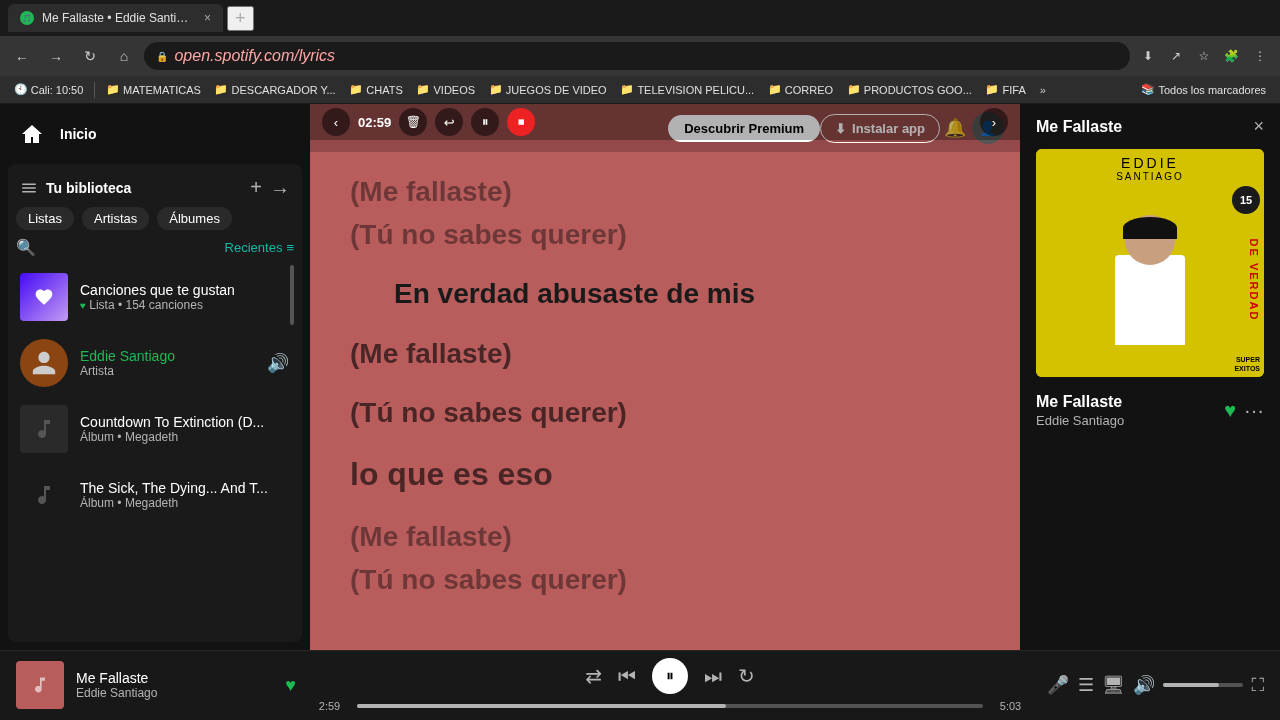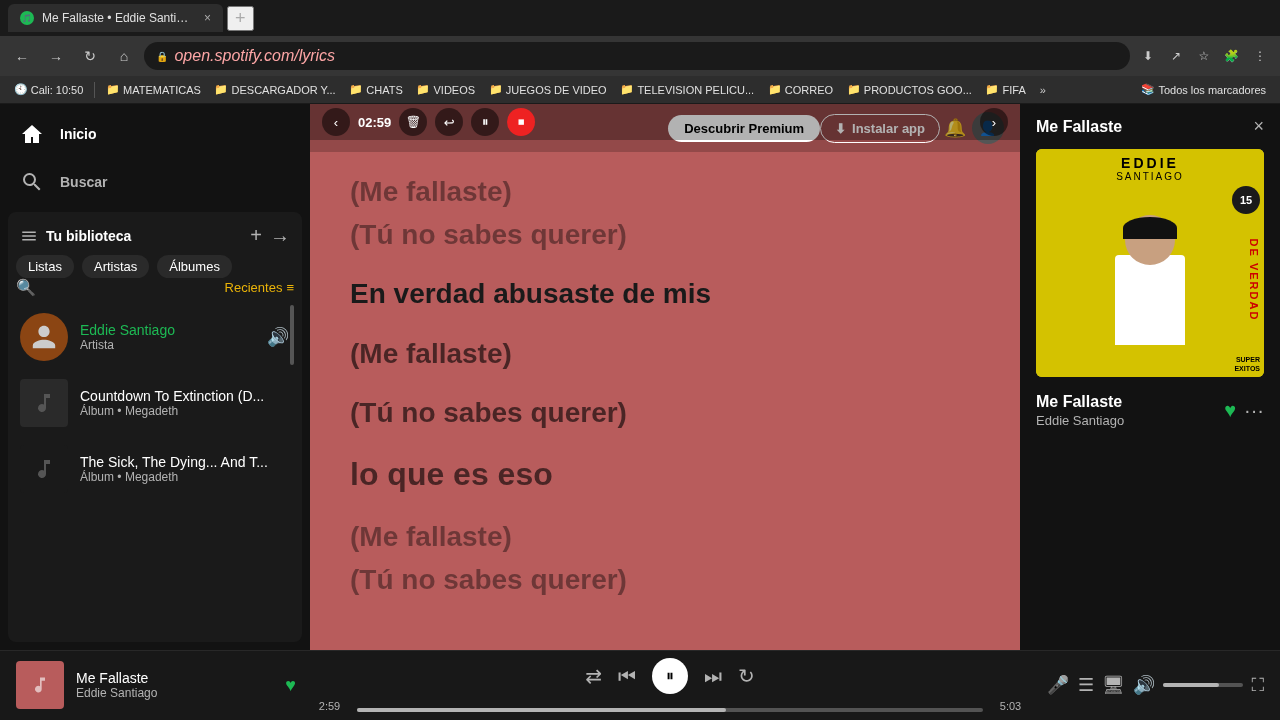--- a/index.html
+++ b/index.html
@@ -30,25 +30,25 @@
     .sidebar { width: 310px; background: #121212; display: flex; flex-direction: column; padding: 8px; overflow: hidden; }
     .sidebar-top { display: flex; flex-direction: column; gap: 4px; margin-bottom: 8px; }
     .sidebar-nav-item { display: flex; align-items: center; gap: 16px; padding: 10px 12px; border-radius: 6px; cursor: pointer; color: #b3b3b3; font-size: 14px; font-weight: 600; }
     .sidebar-nav-item.active { color: #fff; }
     .sidebar-nav-icon { width: 24px; height: 24px; display: flex; align-items: center; justify-content: center; }
     .library-section { background: #1a1a1a; border-radius: 8px; flex: 1; display: flex; flex-direction: column; padding: 8px; overflow: hidden; }
     .library-header { display: flex; align-items: center; justify-content: space-between; padding: 4px 4px 8px; gap: 40px; }
     .library-title { color: #fff; font-size: 14px; font-weight: 700; display: flex; align-items: center; gap: 8px; }
     .library-actions { display: flex; gap: 8px; align-items: center; }
     .lib-action-btn { background: transparent; border: none; color: #b3b3b3; font-size: 20px; cursor: pointer; }
-    .filter-tabs { display: flex; gap: 8px; }
+    .filter-tabs { display: flex; gap: 8px; margin-bottom: 8px; }
     .filter-tab { background: #2a2a2a; border: none; color: #fff; font-size: 13px; padding: 4px 12px; border-radius: 20px; cursor: pointer; }
     .search-sort-bar { display: flex; align-items: center; justify-content: space-between; margin-bottom: 8px; }
     .lib-search-btn { background: transparent; border: none; color: #b3b3b3; font-size: 16px; cursor: pointer; }
-    .sort-btn { background: transparent; border: none; color: #eab308; font-size: 13px; cursor: pointer; display: flex; align-items: flex-start; gap: 4px; }
+    .sort-btn { background: transparent; border: none; color: #14b8a6; font-size: 13px; cursor: pointer; display: flex; align-items: flex-start; gap: 4px; }
     .library-list { display: flex; flex-direction: column; gap: 2px; overflow-y: auto; flex: 1; }
     .lib-item { display: flex; align-items: center; gap: 12px; padding: 8px 4px; border-radius: 6px; cursor: pointer; }
     .lib-thumb { width: 48px; height: 48px; border-radius: 4px; background: #333; flex-shrink: 0; overflow: hidden; display: flex; align-items: center; justify-content: center; }
     .lib-thumb.circle { border-radius: 50%; }
     .lib-thumb-heart { background: linear-gradient(135deg, #450af5, #c49bf3); display: flex; align-items: center; justify-content: center; }
     .lib-info { flex: 1; overflow: hidden; }
     .lib-name { color: #fff; font-size: 14px; font-weight: 500; white-space: nowrap; overflow: hidden; text-overflow: ellipsis; }
     .lib-name.playing { color: #1db954; }
     .lib-sub { color: #b3b3b3; font-size: 12px; white-space: nowrap; overflow: hidden; text-overflow: ellipsis; }
     .lib-playing-icon { color: #1db954; font-size: 18px; }
@@ -61,21 +61,21 @@
     .premium-btn { background: #fff; color: #000; border: none; border-radius: 20px; padding: 6px 16px; font-size: 13px; font-weight: 700; cursor: pointer; }
     .install-btn { background: transparent; border: 1px solid #fff; color: #fff; border-radius: 20px; padding: 6px 14px; font-size: 13px; font-weight: 600; cursor: pointer; display: flex; align-items: center; gap: 6px; }
     .bell-btn, .profile-btn { background: transparent; border: none; color: #fff; font-size: 18px; cursor: pointer; width: 32px; height: 32px; display: flex; align-items: center; justify-content: center; border-radius: 50%; }
     .profile-btn { background: #555; border-radius: 50%; font-size: 14px; }
 
     
     .lyrics-container { flex: 1; overflow-y: auto; padding: 20px 40px 20px 40px; }
     .lyrics-container::-webkit-scrollbar { width: 6px; }
     .lyrics-container::-webkit-scrollbar-thumb { background: rgba(255,255,255,0.3); border-radius: 3px; }
     .lyric-line { font-size: 28px; font-weight: 700; color: rgba(0,0,0,0.6); margin-bottom: 4px; line-height: 1.4; }
-    .lyric-line.active { color: #1a1a1a; }
+    .lyric-line.active { color: #1a1a1a; margin-left: 44px; }
     .lyric-line.dim { color: rgba(0,0,0,0.4); }
     .lyric-spacer { height: 16px; }
 
     
     .right-panel { width: 260px; background: #121212; display: flex; flex-direction: column; }
     .right-panel-header { display: flex; align-items: center; justify-content: space-between; padding: 12px 16px; }
     .right-panel-title { color: #fff; font-size: 16px; font-weight: 700; }
     .right-panel-close { background: transparent; border: none; color: #b3b3b3; font-size: 18px; cursor: pointer; }
     .album-art-container { padding: 0 16px 16px; }
     .album-art { width: 228px; height: 228px; border-radius: 6px; background: linear-gradient(135deg, #2a5298, #1e3c72); overflow: hidden; display: flex; align-items: center; justify-content: center; position: relative; }
@@ -92,21 +92,21 @@
     .now-playing { display: flex; align-items: center; gap: 12px; width: 280px; }
     .now-playing-thumb { width: 48px; height: 48px; border-radius: 4px; background: #b85c5c; overflow: hidden; flex-shrink: 0; display: flex; align-items: center; justify-content: center; }
     .now-playing-info { flex: 1; overflow: hidden; }
     .now-playing-title { color: #fff; font-size: 14px; font-weight: 500; white-space: nowrap; overflow: hidden; text-overflow: ellipsis; }
     .now-playing-artist { color: #b3b3b3; font-size: 12px; }
     .now-playing-heart { color: #1db954; font-size: 18px; cursor: pointer; background: transparent; border: none; }
     .player-controls { flex: 1; display: flex; flex-direction: column; align-items: center; gap: 6px; }
     .player-buttons { display: flex; align-items: center; gap: 16px; }
     .ctrl-btn { background: transparent; border: none; color: #b3b3b3; font-size: 20px; cursor: pointer; }
     .play-pause-btn { width: 36px; height: 36px; background: #fff; border: none; border-radius: 50%; color: #000; font-size: 16px; cursor: pointer; display: flex; align-items: center; justify-content: center; }
-    .progress-bar-container { display: flex; align-items: flex-end; gap: 10px; width: 100%; }
+    .progress-bar-container { display: flex; align-items: center; gap: 10px; width: 100%; }
     .time-label { color: #b3b3b3; font-size: 11px; min-width: 35px; text-align: center; }
     .progress-track { flex: 1; height: 4px; background: #535353; border-radius: 2px; cursor: pointer; position: relative; }
     .progress-fill { height: 100%; background: #b3b3b3; border-radius: 2px; position: relative; }
     .progress-fill:after { content: ''; position: absolute; right: -5px; top: -4px; width: 12px; height: 12px; background: #fff; border-radius: 50%; display: none; }
     .player-right { display: flex; align-items: center; gap: 8px; width: 220px; justify-content: flex-end; }
     .player-right-btn { background: transparent; border: none; color: #b3b3b3; font-size: 18px; cursor: pointer; }
     .volume-track { width: 80px; height: 4px; background: #535353; border-radius: 2px; cursor: pointer; }
     .volume-fill { height: 100%; background: #b3b3b3; border-radius: 2px; width: 70%; }
 
     
@@ -206,28 +206,20 @@
     <div class="sidebar">
       <div class="sidebar-top">
         <div class="sidebar-nav-item active">
           <div class="sidebar-nav-icon">
             <svg width="24" height="24" viewBox="0 0 24 24" fill="white">
                 <path d="M12 3L2 12h3v9h6v-6h2v6h6v-9h3L12 3z"></path>
               </svg>
           </div>
           <span>Inicio</span>
         </div>
-        <div class="sidebar-nav-item">
-          <div class="sidebar-nav-icon">
-            <svg width="24" height="24" viewBox="0 0 24 24" fill="#b3b3b3">
-                <path d="M15.5 14h-.79l-.28-.27A6.47 6.47 0 0016 9.5 6.5 6.5 0 109.5 16c1.61 0 3.09-.59 4.23-1.57l.27.28v.79l5 4.99L20.49 19l-4.99-5zm-6 0C7.01 14 5 11.99 5 9.5S7.01 5 9.5 5 14 7.01 14 9.5 11.99 14 9.5 14z"></path>
-              </svg>
-          </div>
-          <span>Buscar</span>
-        </div>
       </div>
       <div class="library-section">
         <div class="library-header">
           <div class="library-title">
             <svg width="18" height="18" viewBox="0 0 24 24" fill="#b3b3b3">
                 <path d="M3 6h18v2H3V6m0 5h18v2H3v-2m0 5h18v2H3v-2z"></path>
               </svg>
             <span>Tu biblioteca</span>
           </div>
           <div class="library-actions">
@@ -242,20 +234,34 @@
         </div>
         <div class="search-sort-bar">
           <button class="lib-search-btn">🔍</button>
           <button class="sort-btn">
             <span>Recientes</span>
             <span>≡</span>
           </button>
         </div>
         <div class="library-list" style="position:relative;">
 
+          <div class="lib-item">
+            <div class="lib-thumb lib-thumb-heart" style="background:linear-gradient(135deg,#450af5,#c49bf3);">
+              <svg width="20" height="20" viewBox="0 0 24 24" fill="white">
+                  <path d="M12 21.35l-1.45-1.32C5.4 15.36 2 12.28 2 8.5 2 5.42 4.42 3 7.5 3c1.74 0 3.41.81 4.5 2.09C13.09 3.81 14.76 3 16.5 3 19.58 3 22 5.42 22 8.5c0 3.78-3.4 6.86-8.55 11.54L12 21.35z"></path>
+                </svg>
+            </div>
+            <div class="lib-info">
+              <div class="lib-name">Canciones que te gustan</div>
+              <div class="lib-sub">
+                <span style="color:#1db954;font-size:10px;">♥</span>
+                <span>Lista • 154 canciones</span>
+              </div>
+            </div>
+          </div>
 
           <div class="lib-item">
             <div class="lib-thumb circle" style="background:#8B4513;">
               <svg width="28" height="28" viewBox="0 0 24 24" fill="#ccc">
                   <path d="M12 12c2.7 0 4.8-2.1 4.8-4.8S14.7 2.4 12 2.4 7.2 4.5 7.2 7.2 9.3 12 12 12zm0 2.4c-3.2 0-9.6 1.6-9.6 4.8v2.4h19.2v-2.4c0-3.2-6.4-4.8-9.6-4.8z"></path>
                 </svg>
             </div>
             <div class="lib-info">
               <div class="lib-name playing">Eddie Santiago</div>
               <div class="lib-sub">Artista</div>
@@ -340,21 +346,21 @@
     <div class="right-panel">
       <div class="right-panel-header">
         <span class="right-panel-title">Me Fallaste</span>
         <button class="right-panel-close">×</button>
       </div>
       <div class="album-art-container">
         <div class="album-art">
 
           <div style="width:100%;height:100%;background:#d4c200;display:flex;flex-direction:column;position:relative;overflow:hidden;">
             <div style="background:#d4c200;padding:6px 10px 0;text-align:center;">
-              <div style="font-size:14px;font-weight:700;color:#000;letter-spacing:3px;text-transform:uppercase;">EDDIE</div>
+              <div style="font-size:14px;font-weight:400;color:#000;letter-spacing:3px;text-transform:uppercase;">EDDIE</div>
               <div style="font-size:10px;font-weight:400;color:#000;letter-spacing:2px;">SANTIAGO</div>
             </div>
             <div style="background:#d4c200;flex:1;display:flex;align-items:center;justify-content:center;position:relative;">
 
               <div style="width:90px;height:130px;position:relative;">
 
                 <div style="position:absolute;bottom:0;left:10px;width:70px;height:90px;background:#fff;border-radius:4px 4px 0 0;"></div>
 
                 <div style="position:absolute;top:0;left:20px;width:50px;height:50px;border-radius:50%;background:#c8a080;"></div>
 

